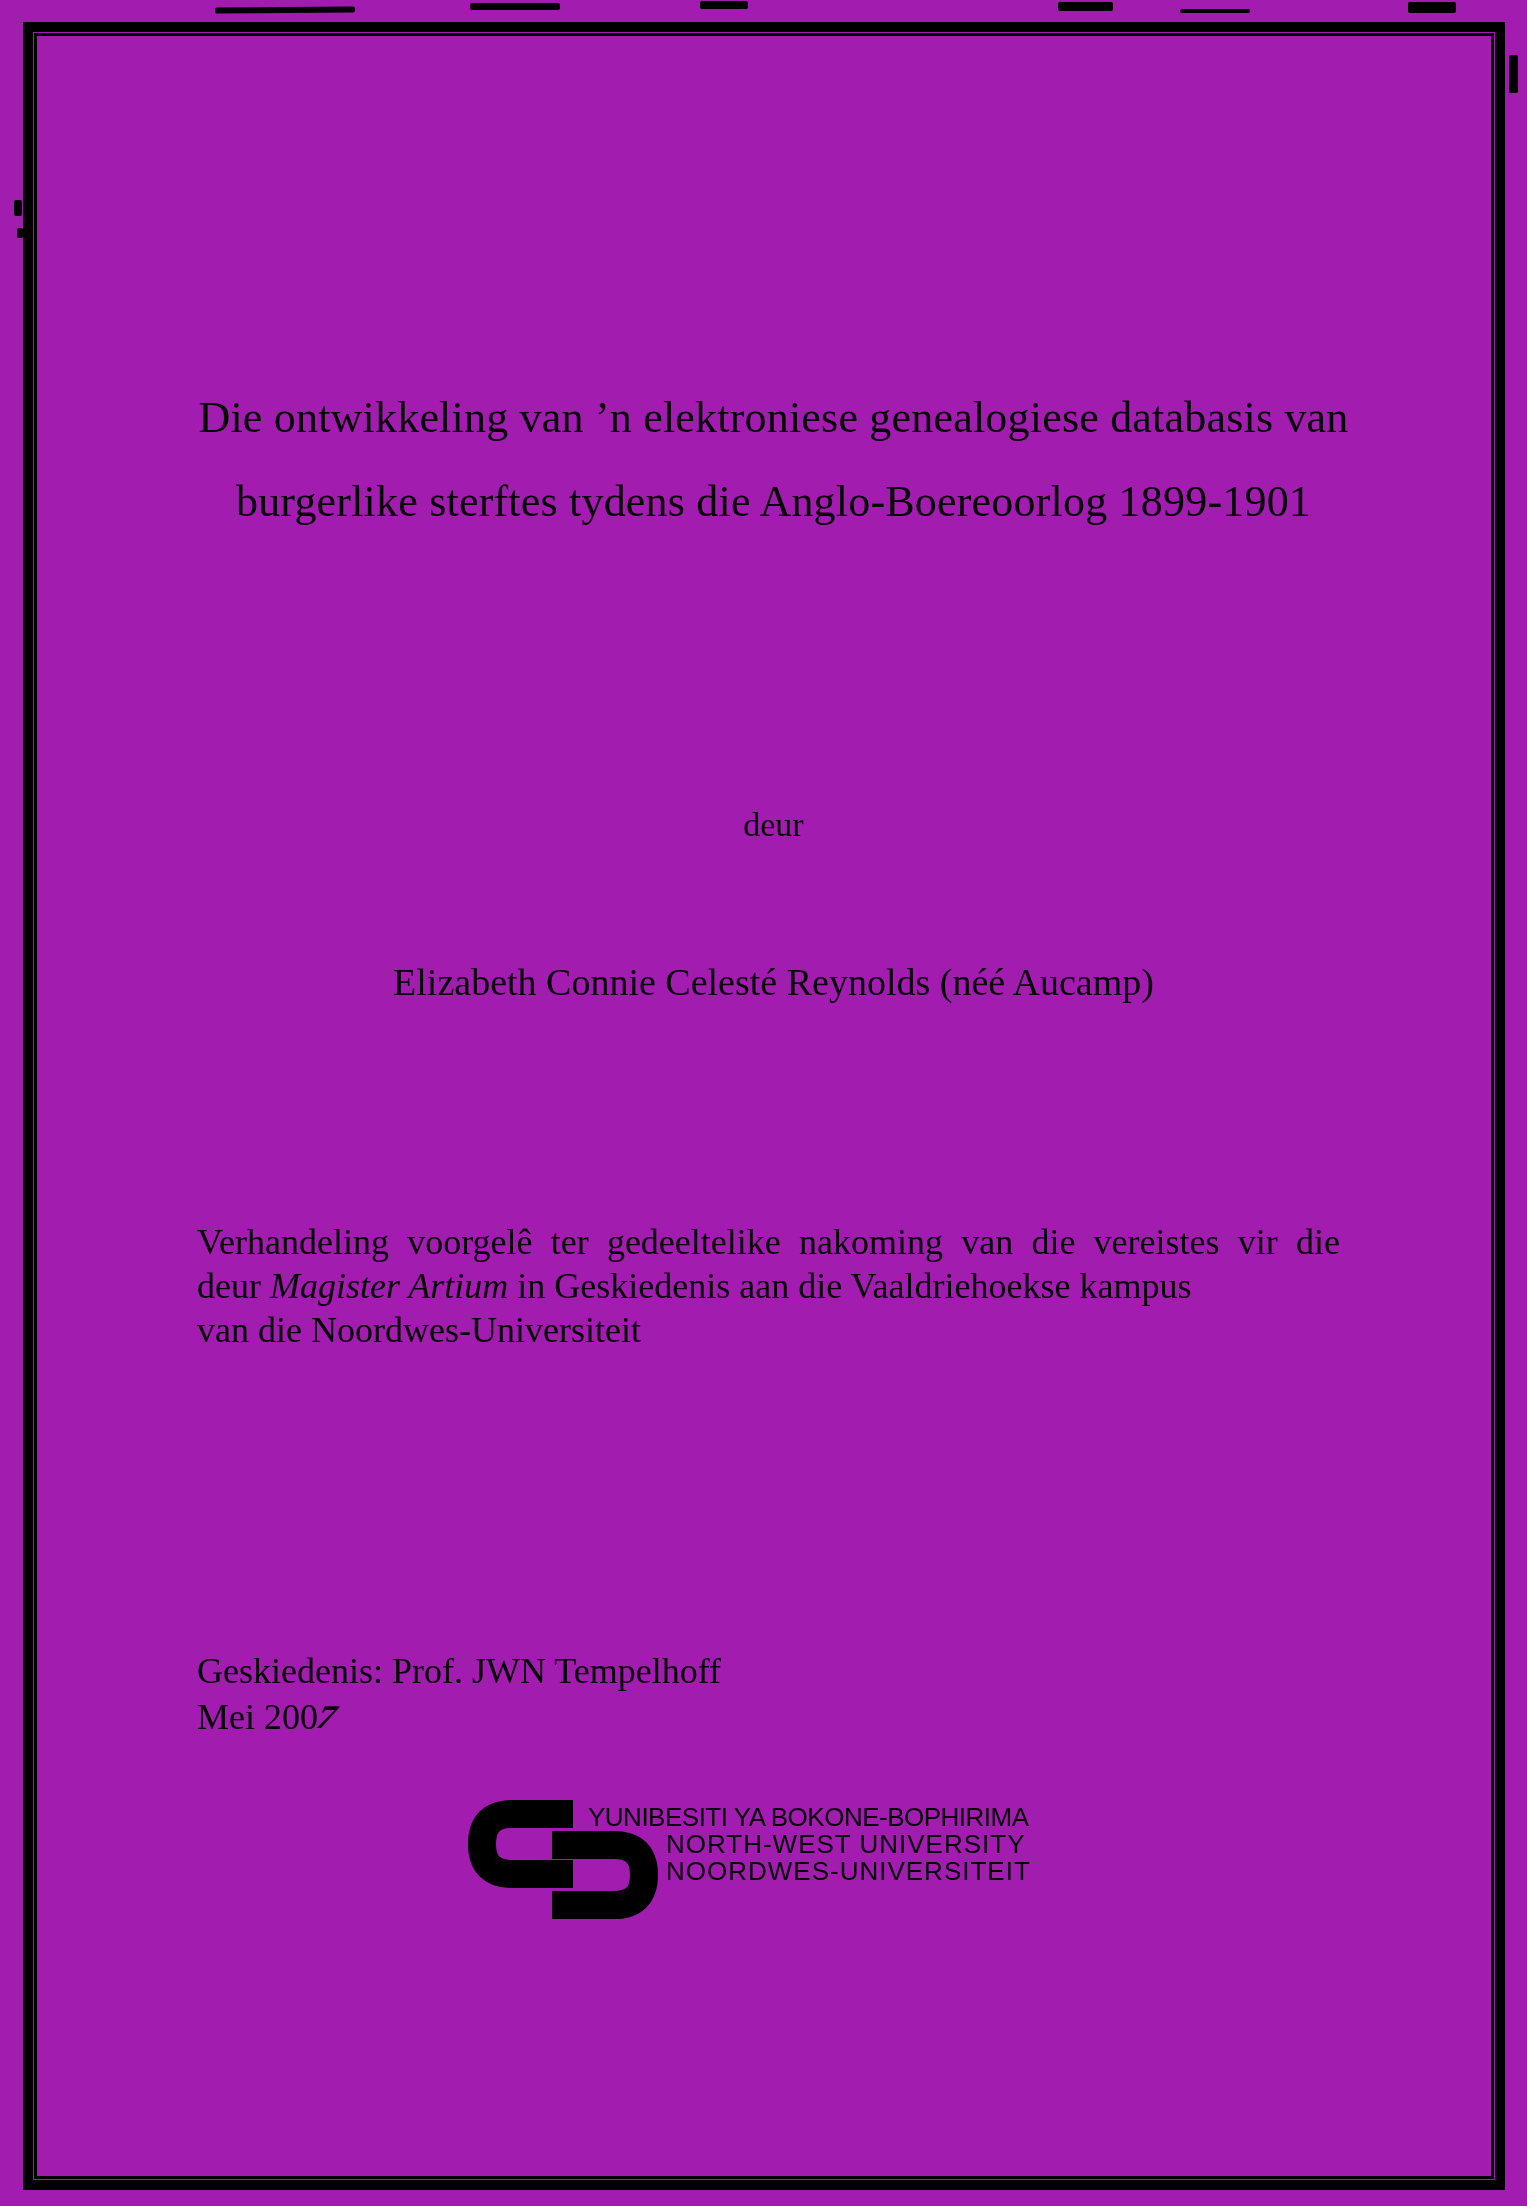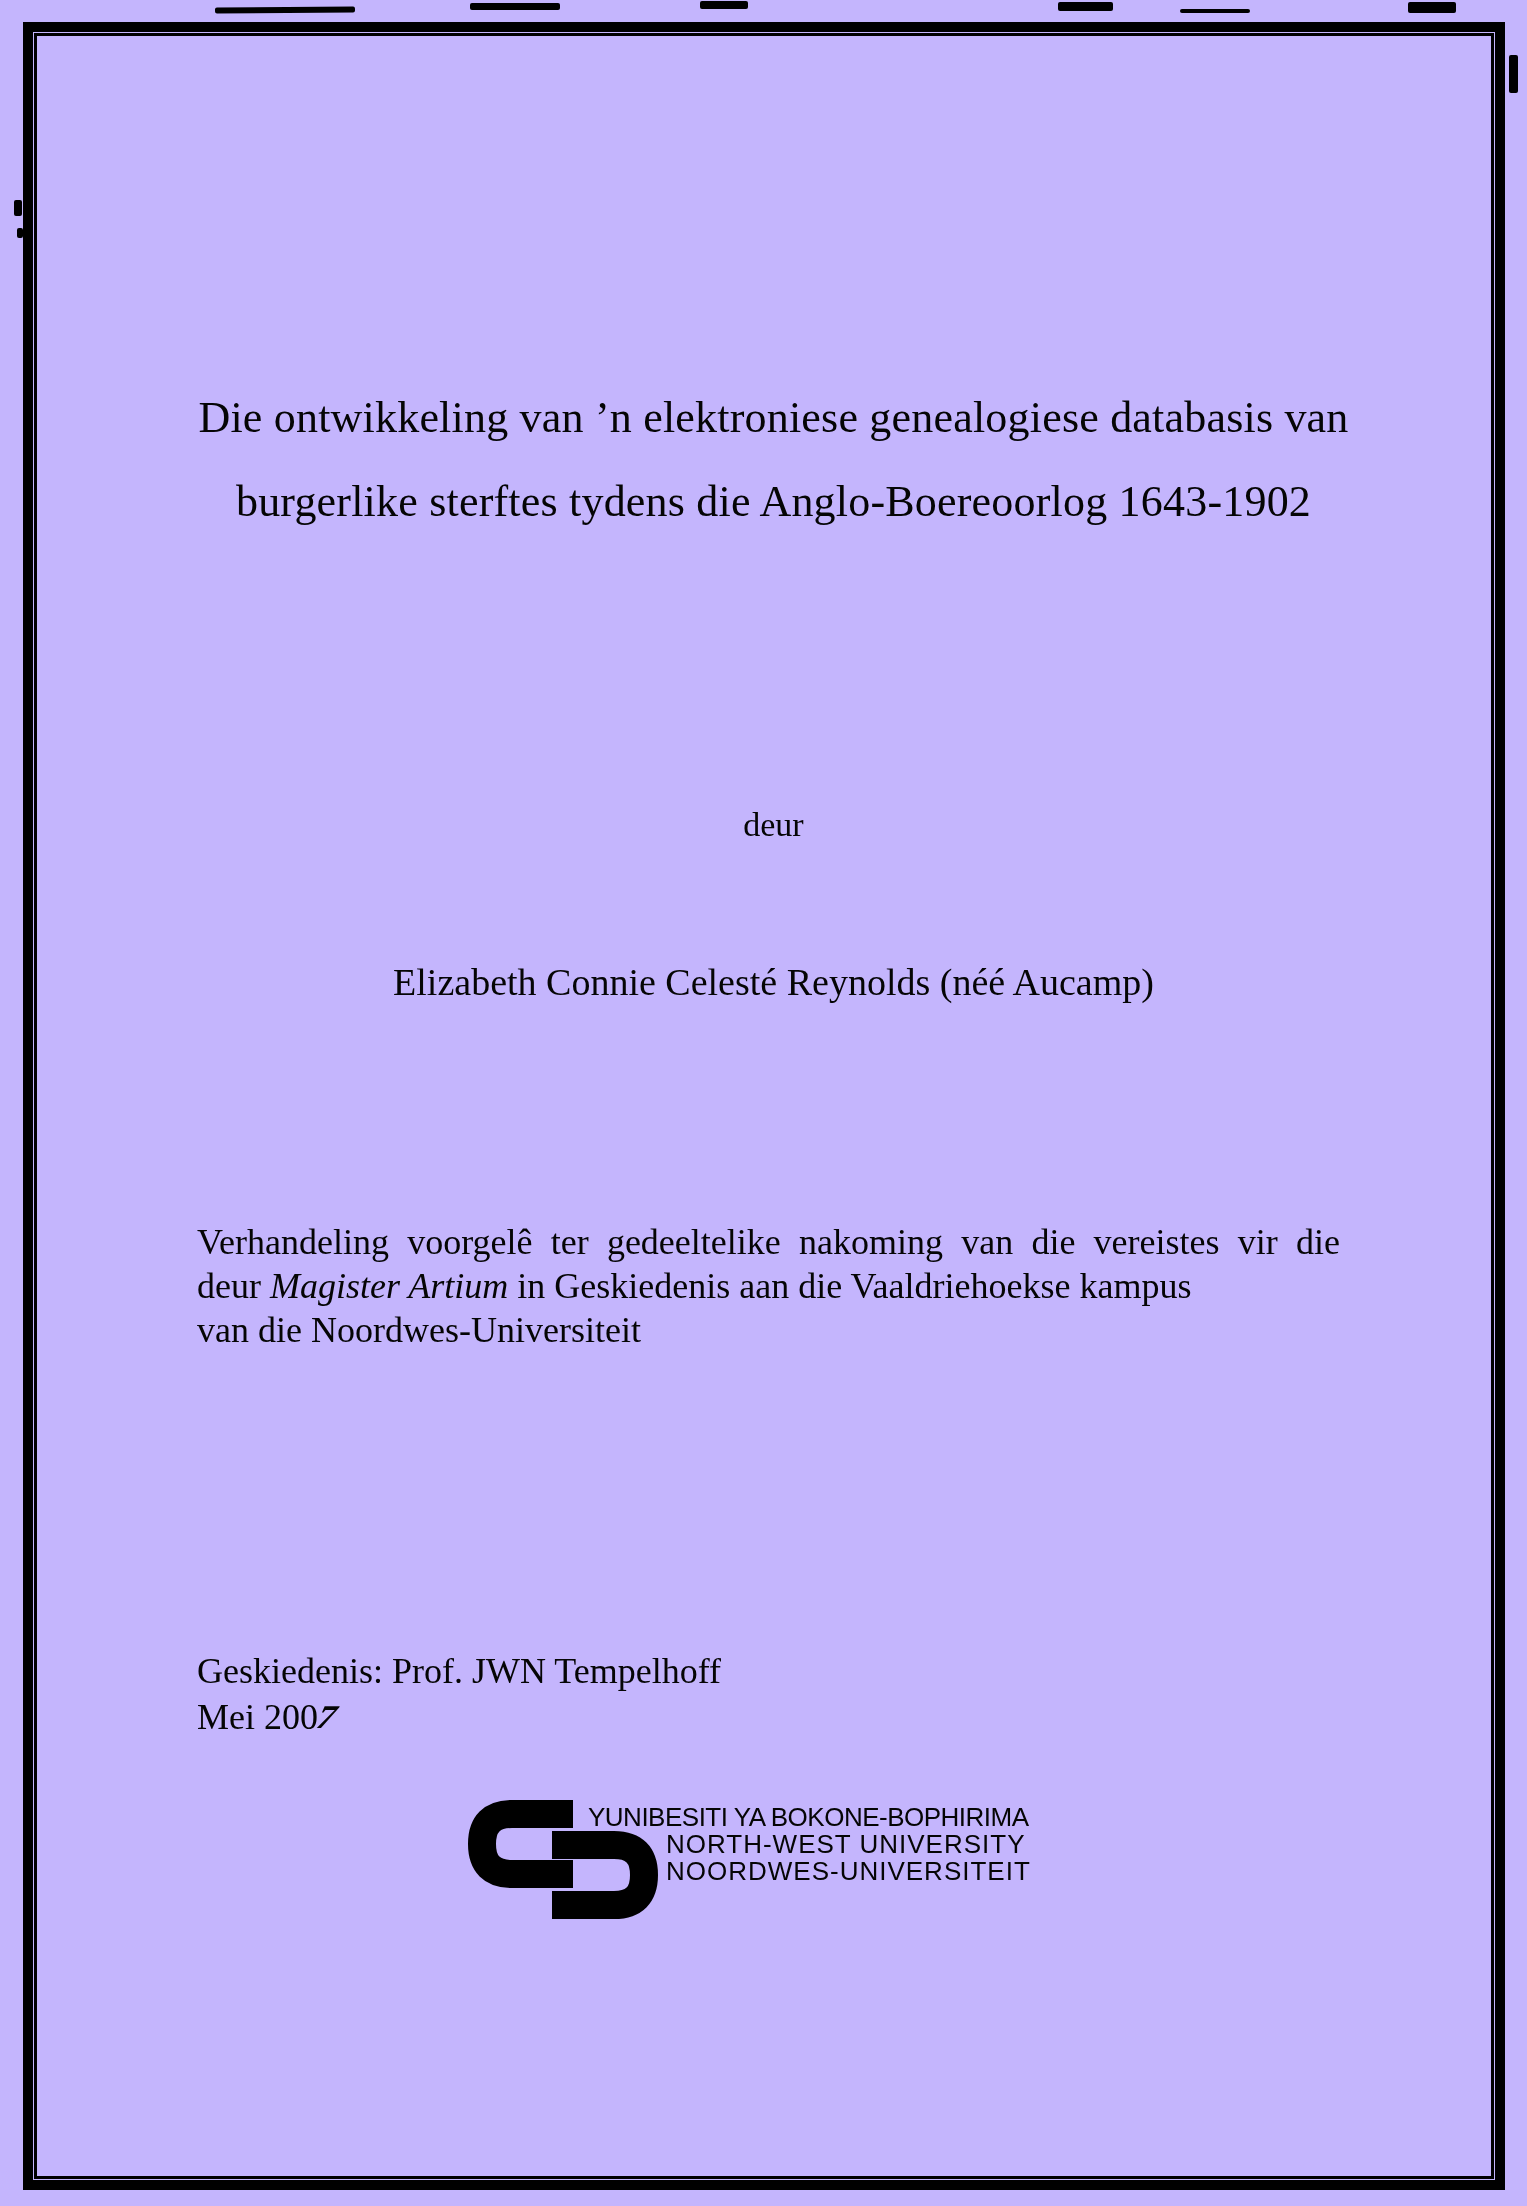--- a/index.html
+++ b/index.html
@@ -1,19 +1,19 @@
 <!DOCTYPE html>
 <html><head>
 <meta charset="utf-8">
 <style>
   html,body{margin:0;padding:0;background:#e8e8e8;}
   .page{
     position:relative;
     width:1527px;height:2206px;
-    background:#c4b5fd;
+    background:#a21caf;
     overflow:hidden;
     font-family:"Liberation Serif", serif;
     color:#050505;
   }
   
   .border-outer{
     position:absolute;left:23px;top:22px;width:1482px;height:2168px;
     border:10px solid #000;box-sizing:border-box;
   }
   .border-inner{
@@ -69,21 +69,21 @@
   <div class="speck" style="left:1408px;top:2px;width:48px;height:11px;"></div>
   <div class="speck" style="left:14px;top:200px;width:8px;height:16px;"></div>
   <div class="speck" style="left:17px;top:228px;width:6px;height:10px;"></div>
   <div class="speck" style="left:1509px;top:55px;width:9px;height:38px;"></div>
 
   <div class="border-outer">
     <div class="border-inner"></div>
   </div>
 
   <div class="txt centered title-line title-1">Die ontwikkeling van ’n elektroniese genealogiese databasis van</div>
-  <div class="txt centered title-line title-2">burgerlike sterftes tydens die Anglo-Boereoorlog 1643-1902</div>
+  <div class="txt centered title-line title-2">burgerlike sterftes tydens die Anglo-Boereoorlog 1899-1901</div>
 
   <div class="txt centered byline">deur</div>
 
   <div class="txt centered author">Elizabeth Connie Celesté Reynolds (néé Aucamp)</div>
 
   <div class="txt submission">
     <div class="justified">Verhandeling voorgelê ter gedeeltelike nakoming van die vereistes vir die</div>
     <div><span>deur </span><span class="italic">Magister Artium</span><span> in Geskiedenis aan die Vaaldriehoekse kampus</span></div>
     <div>van die Noordwes-Universiteit</div>
   </div>

